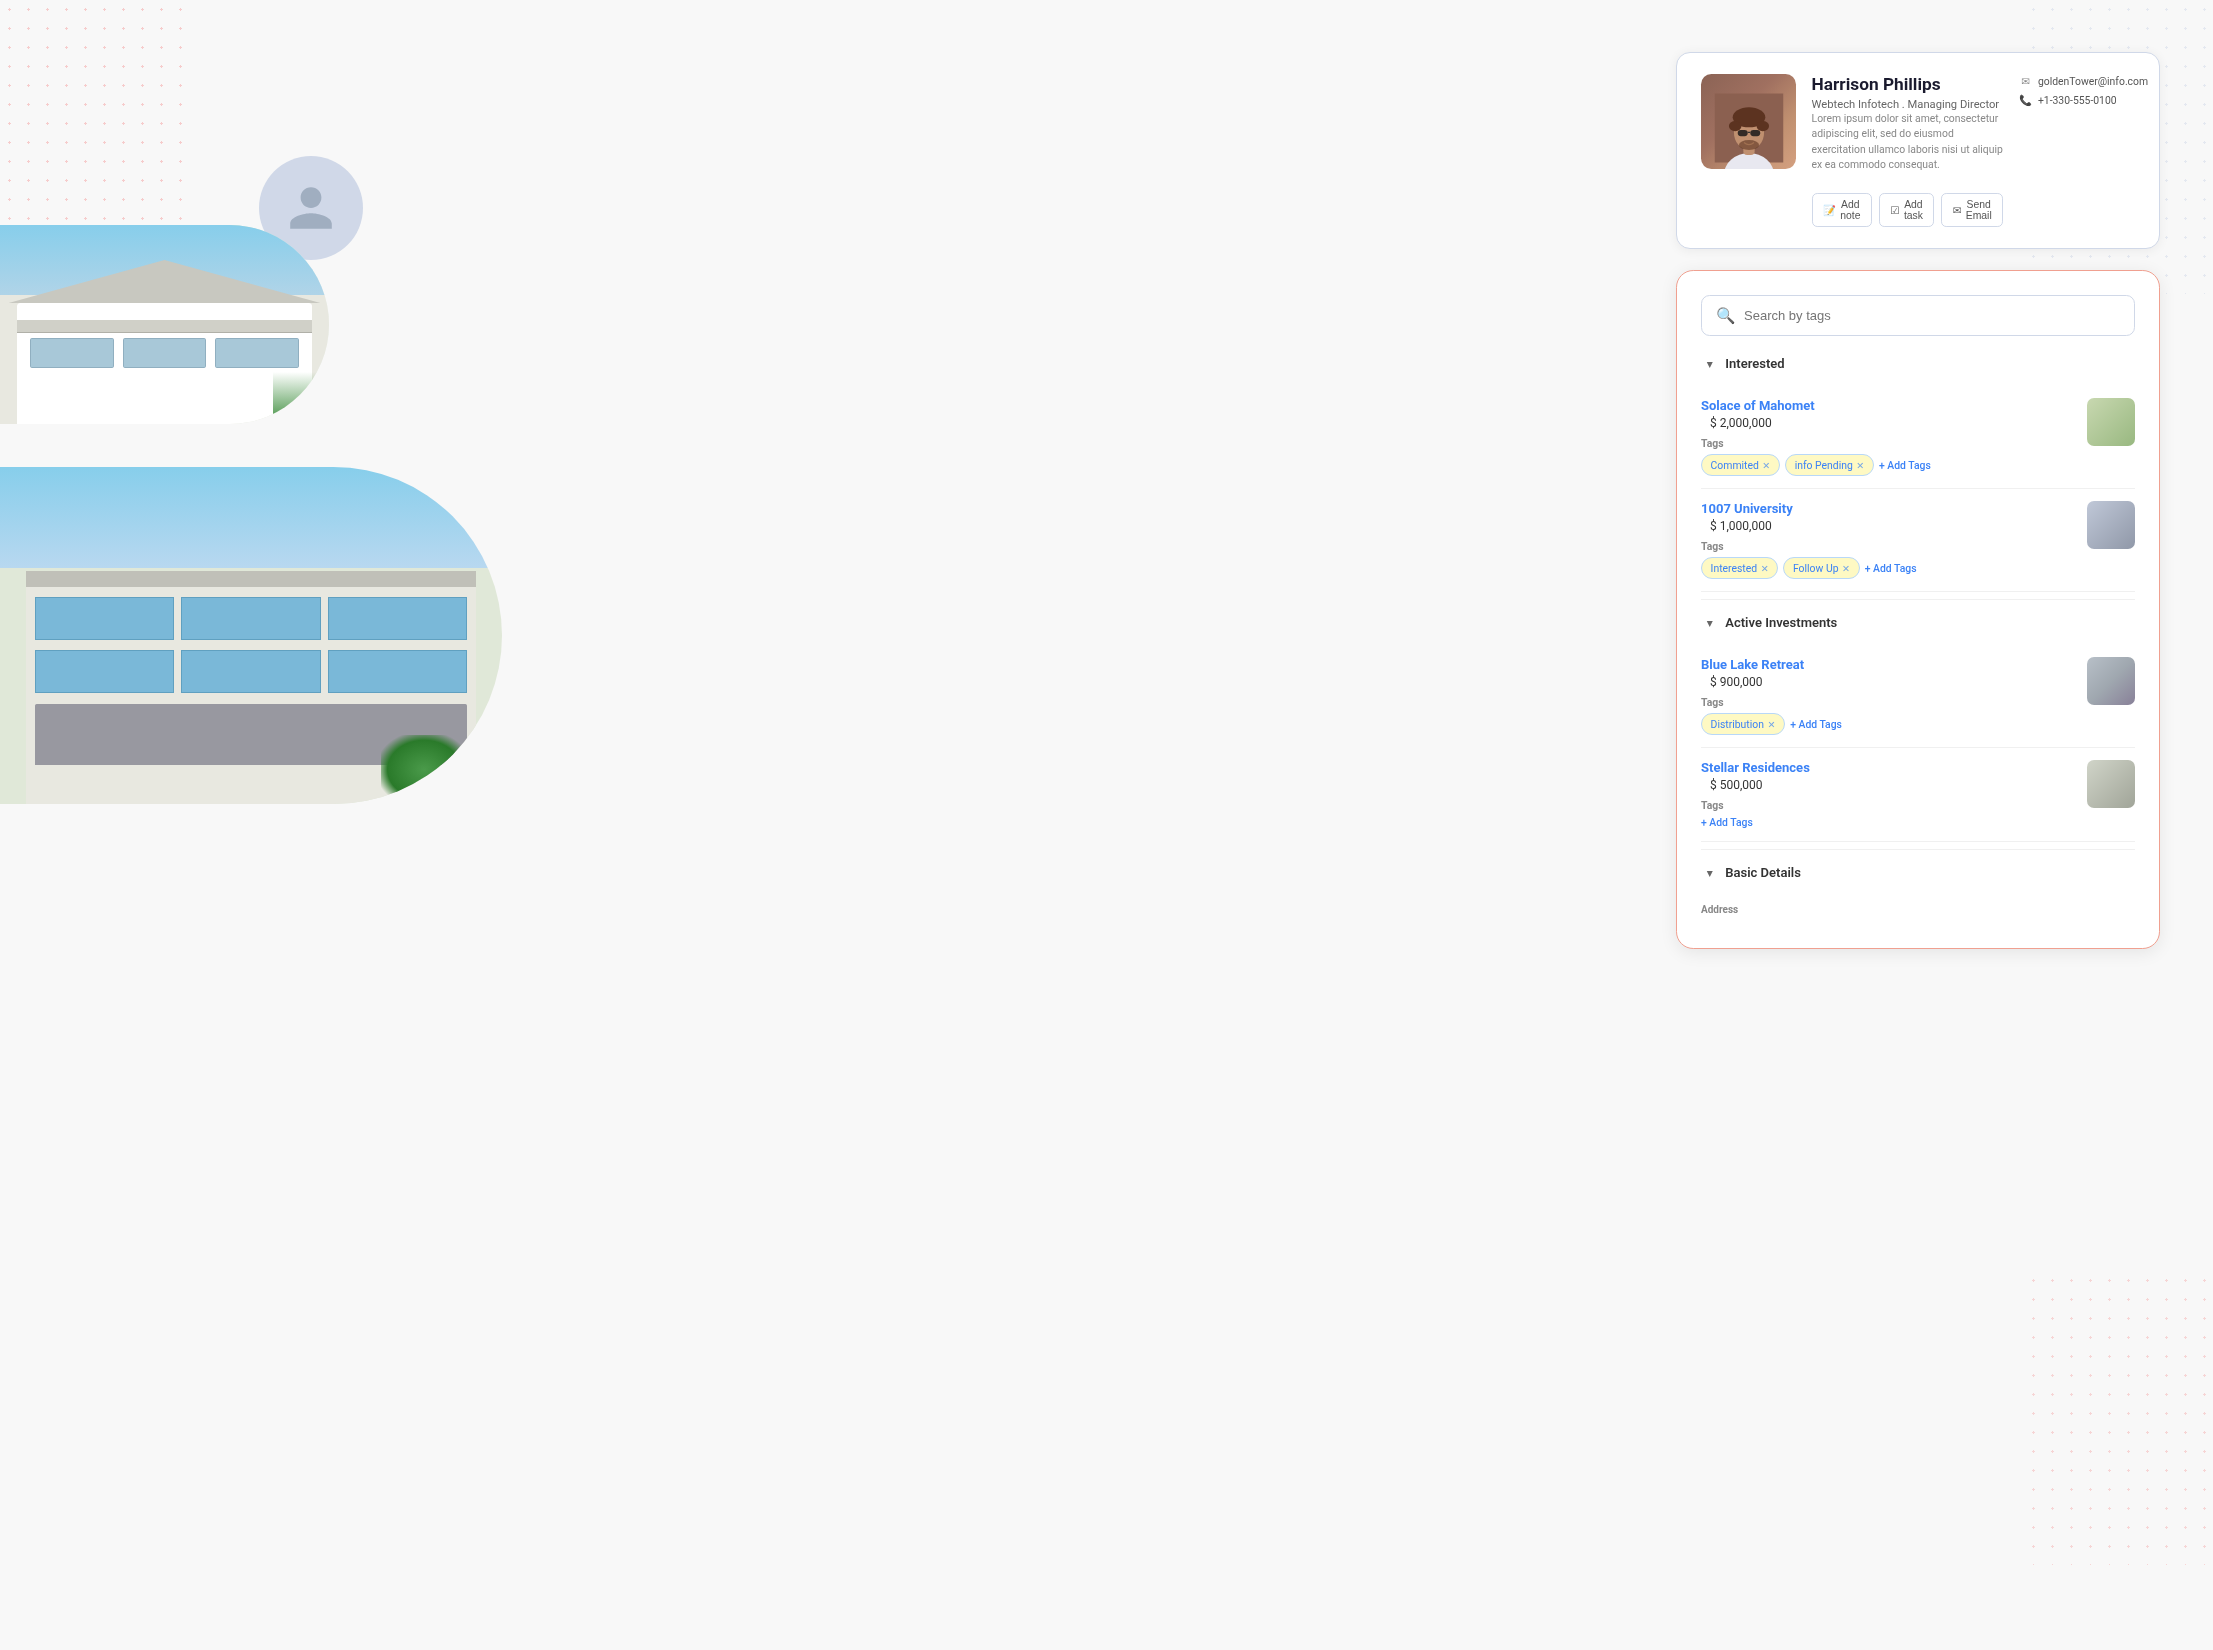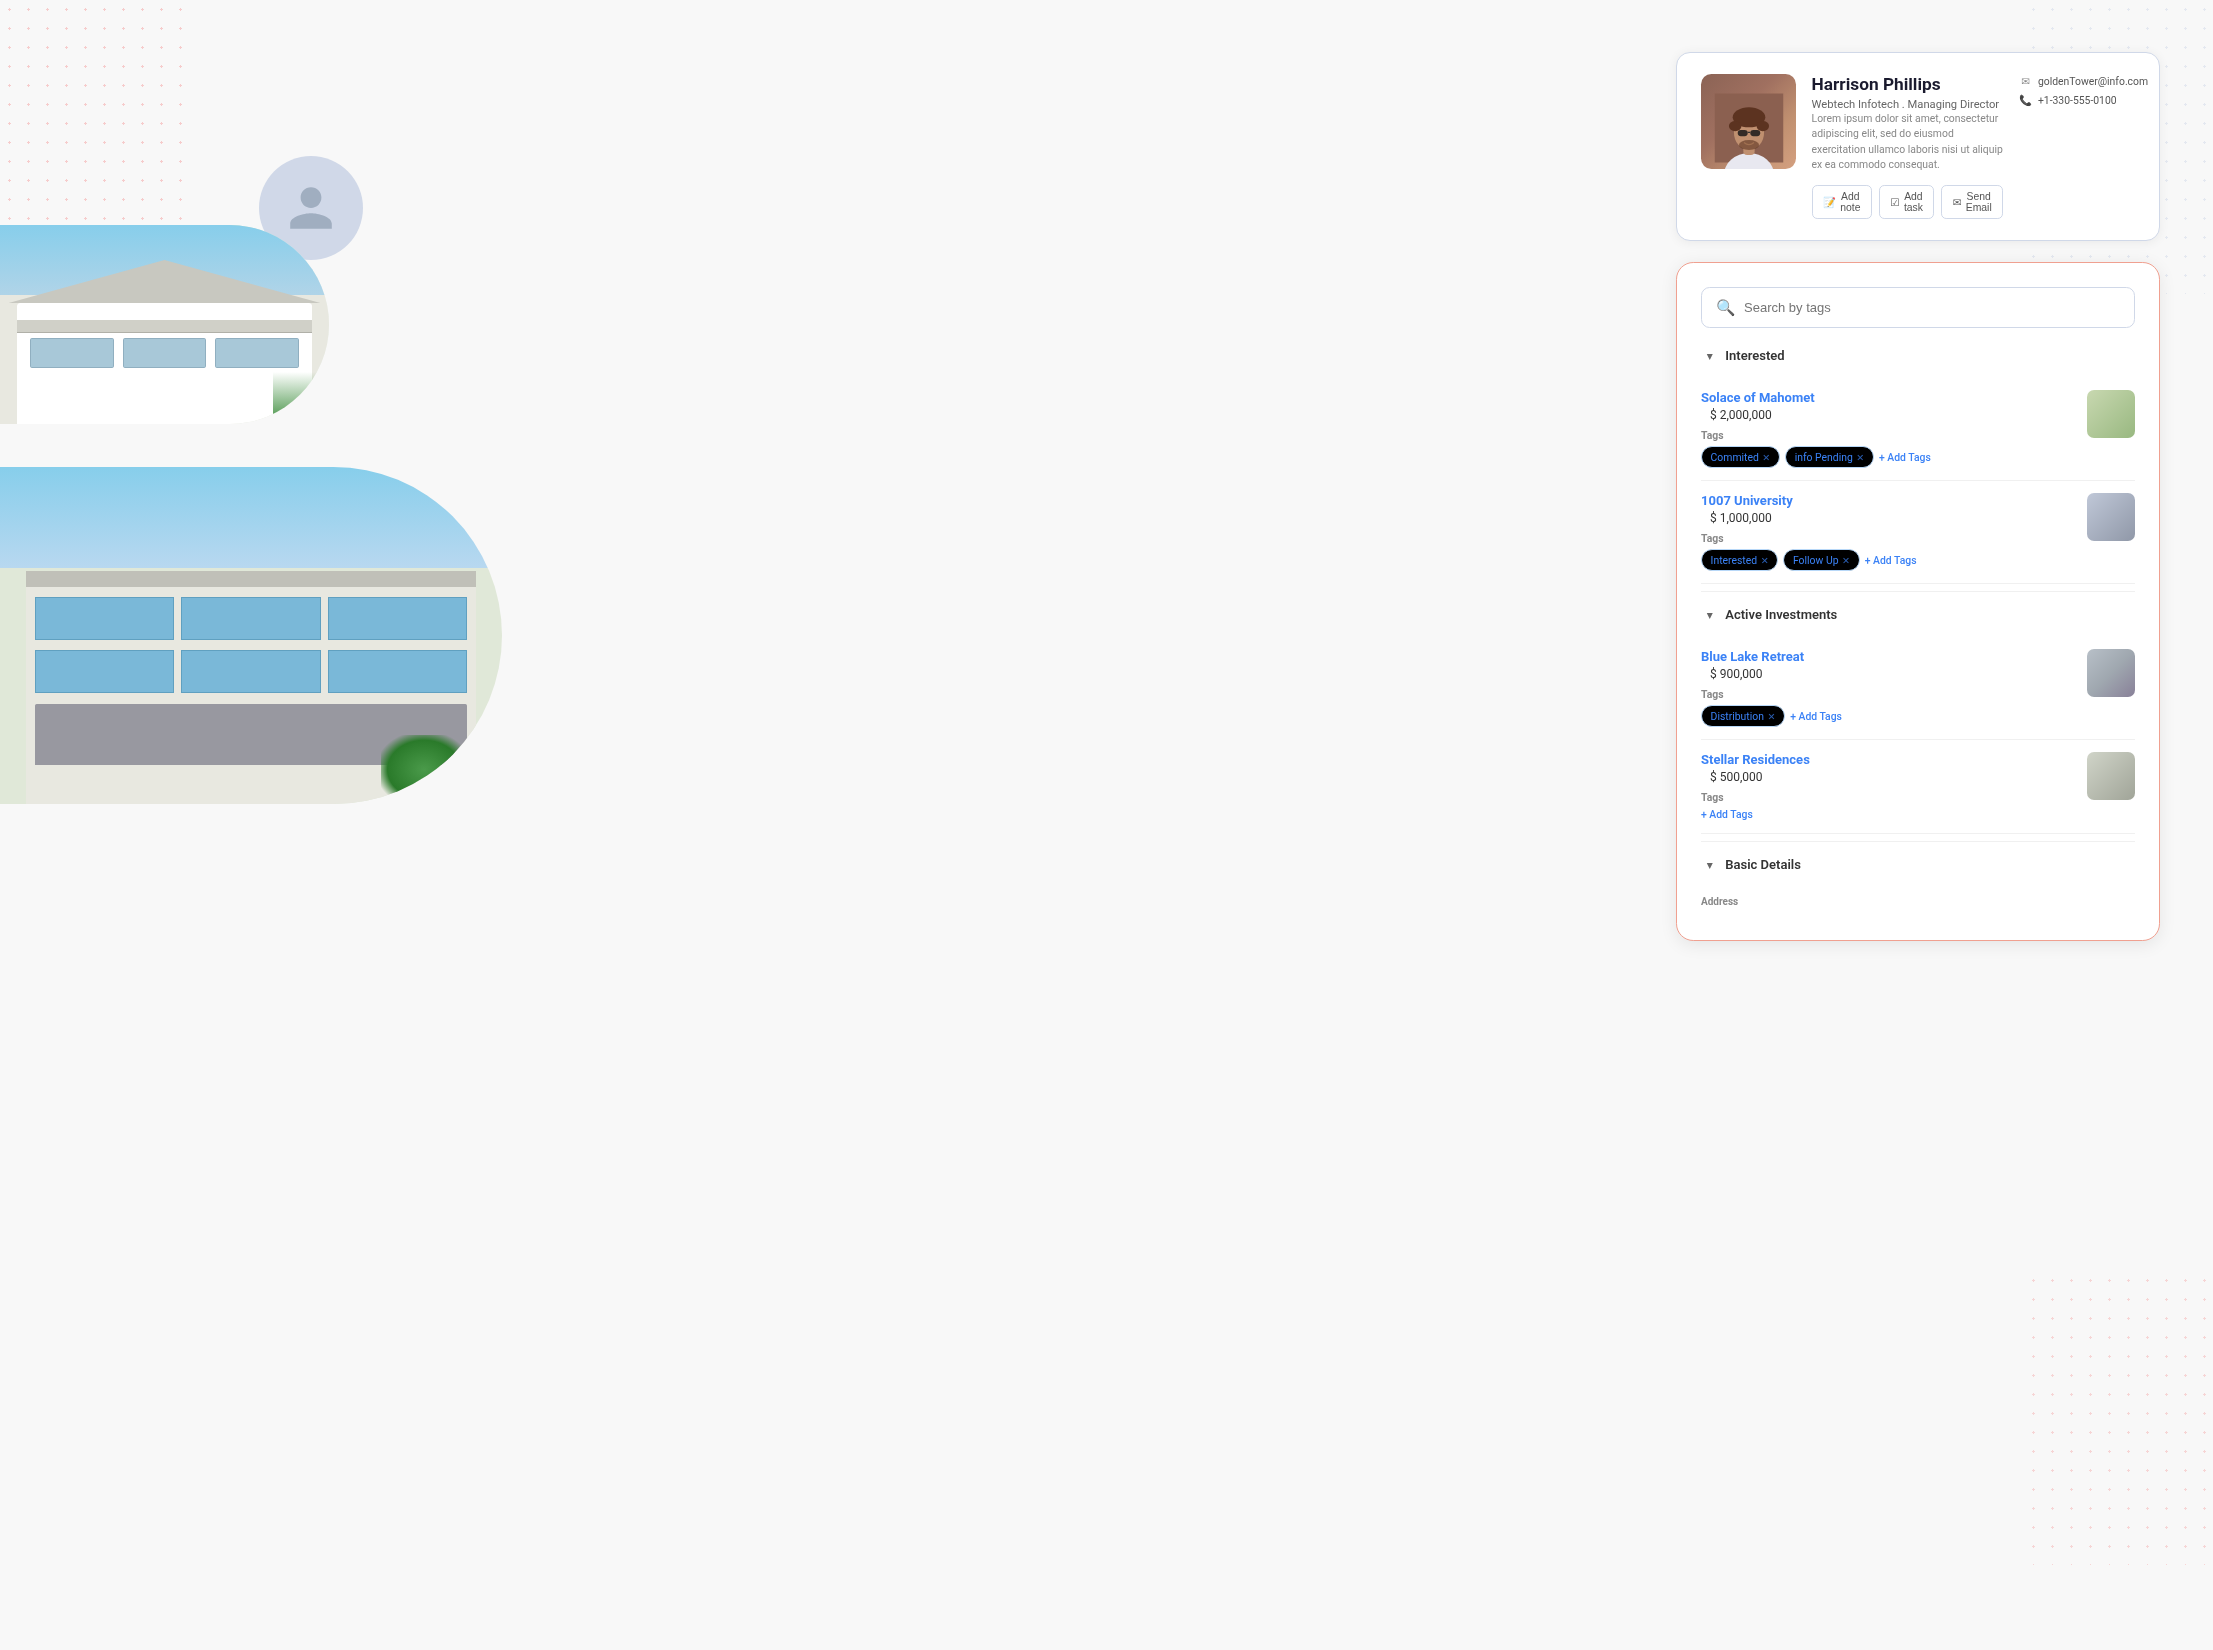--- a/index.html
+++ b/index.html
@@ -202,21 +202,21 @@
       margin-bottom: 3.5px;
     }
     .contact-role {
       font-size: 11.2px;
       color: #666;
     }
     .contact-bio {
       font-size: 10.4px;
       color: #888;
       line-height: 1.5;
-      margin-bottom: 12px;
+      margin-bottom: 20px;
     }
     .contact-actions {
       display: flex;
       gap: 7px;
     }
     .contact-action-btn {
       display: flex;
       align-items: center;
       gap: 4.3px;
       padding: 5.2px 10.4px;
@@ -336,21 +336,21 @@
       gap: 5.2px;
       align-items: center;
     }
     .tag {
       display: flex;
       align-items: center;
       gap: 3.5px;
       padding: 3.5px 8.6px;
       border-radius: 17.3px;
       font-size: 10.4px;
-      background: #000000;
+      background: #fef9c3;
       color: #3b82f6;
       border: 0.9px solid #b8d8f8;
     }
     .tag-x {
       cursor: pointer;
       font-size: 9.5px;
       opacity: 0.7;
     }
     .add-tag {
       font-size: 10.4px;

